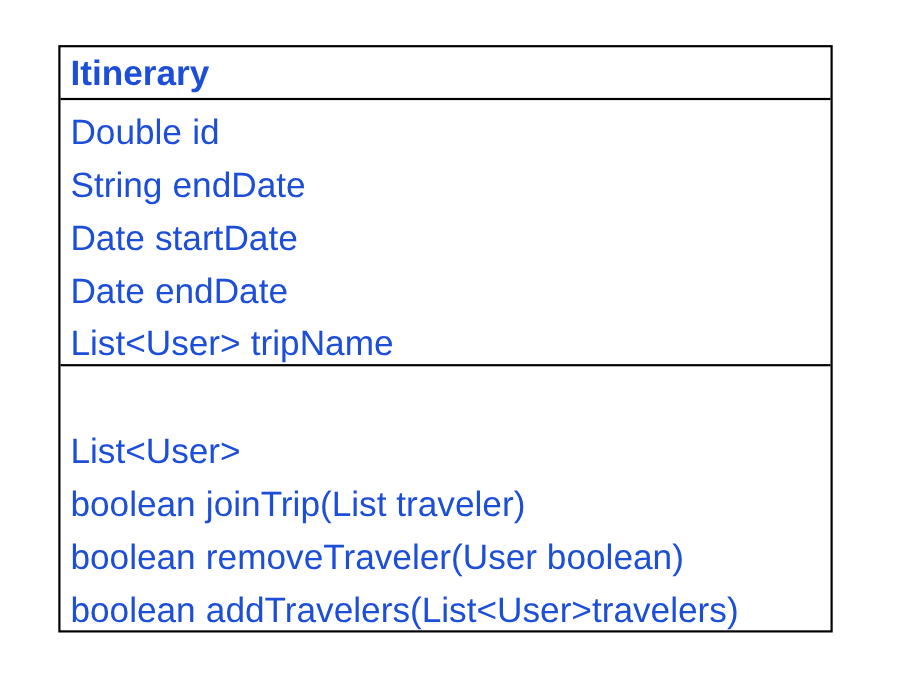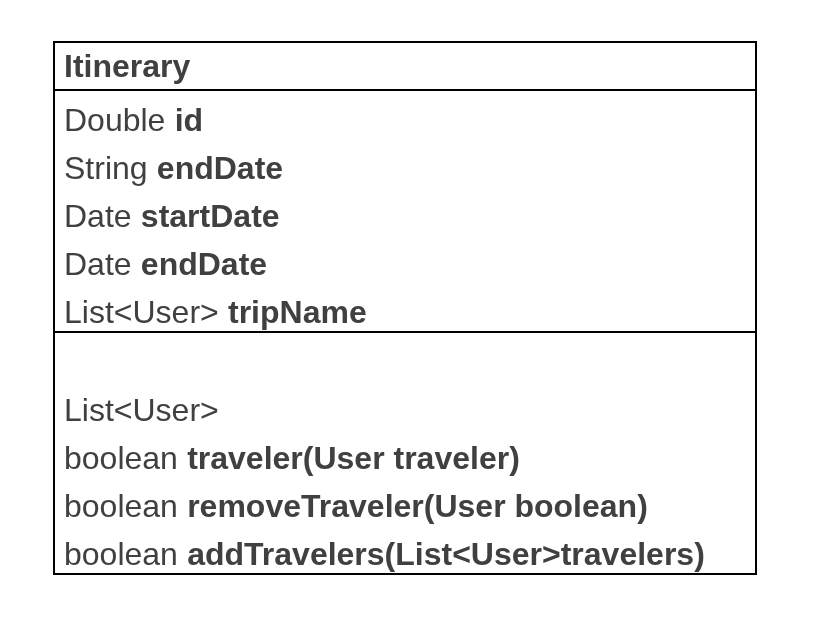--- a/index.html
+++ b/index.html
@@ -52,28 +52,28 @@
     height: 48px;
     display: flex;
     align-items: flex-end;
     white-space: pre;
   }
   .member-type {
     font-weight: 400;
     margin-right: 0.29em;
   }
   .member-name {
-    font-weight: 700;
+    font-weight: 400;
   }
 </style>
 </head>
 <body>
 
 <div class="canvas">
-  <div class="class-box" style="border-color: rgb(0, 0, 0); background: rgb(255, 255, 255); color: #404040;">
+  <div class="class-box" style="border-color: rgb(0, 0, 0); background: rgb(255, 255, 255); color: #1d4ed8;">
 
     <div class="compartment-header" style="border-bottom-color: rgb(0, 0, 0);">
       <span class="class-name">Itinerary</span>
     </div>
 
     <div class="compartment-attributes" style="border-bottom-color: rgb(0, 0, 0);">
 
         <div class="member-row">
           <span class="member-type">Double</span>
           <span class="member-name">id</span>
@@ -101,21 +101,21 @@
       </div>
 
     <div class="compartment-methods">
 
         <div class="member-row">
           <span class="member-type">List&lt;User&gt;</span>
         </div>
 
         <div class="member-row">
           <span class="member-type">boolean</span>
-          <span class="member-name">traveler(User traveler)</span>
+          <span class="member-name">joinTrip(List traveler)</span>
         </div>
 
         <div class="member-row">
           <span class="member-type">boolean</span>
           <span class="member-name">removeTraveler(User boolean)</span>
         </div>
 
         <div class="member-row">
           <span class="member-type">boolean</span>
           <span class="member-name">addTravelers(List&lt;User&gt;travelers)</span>

